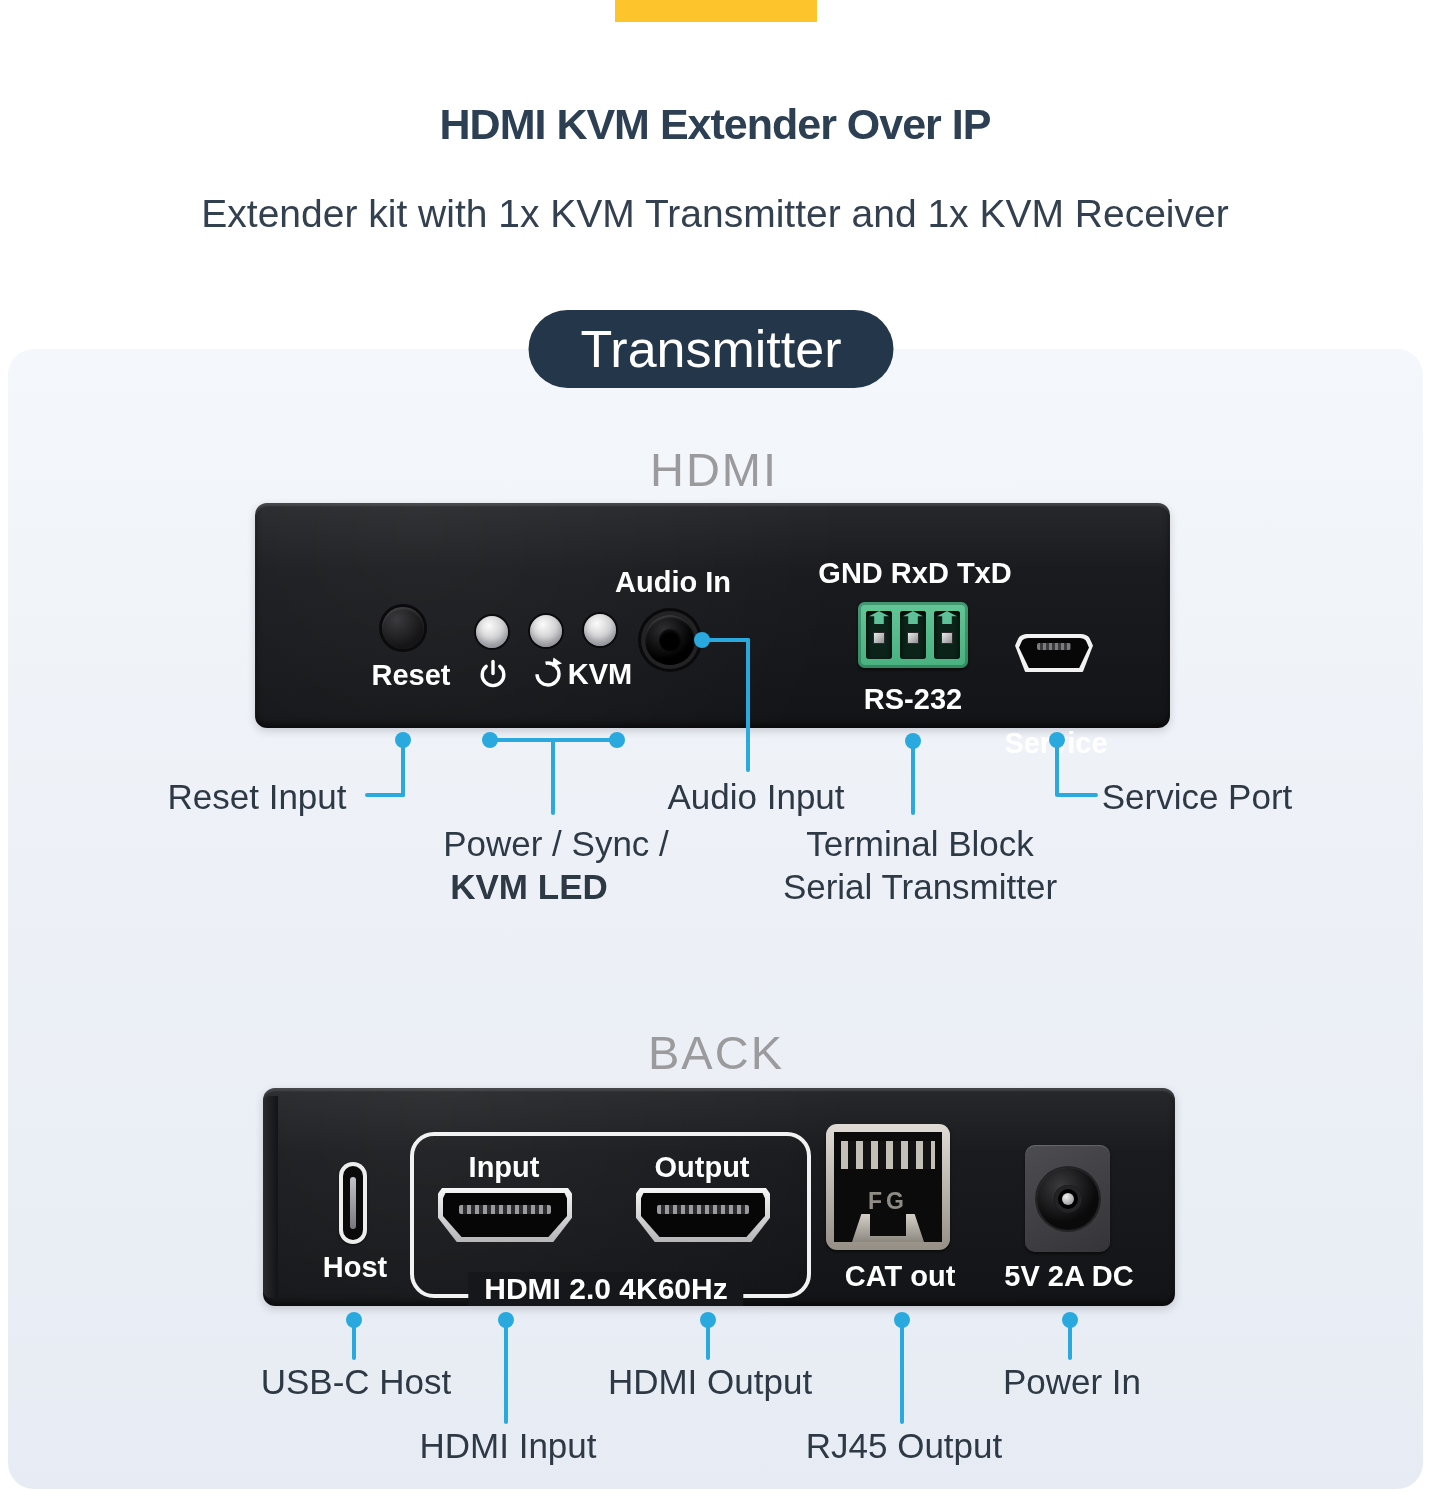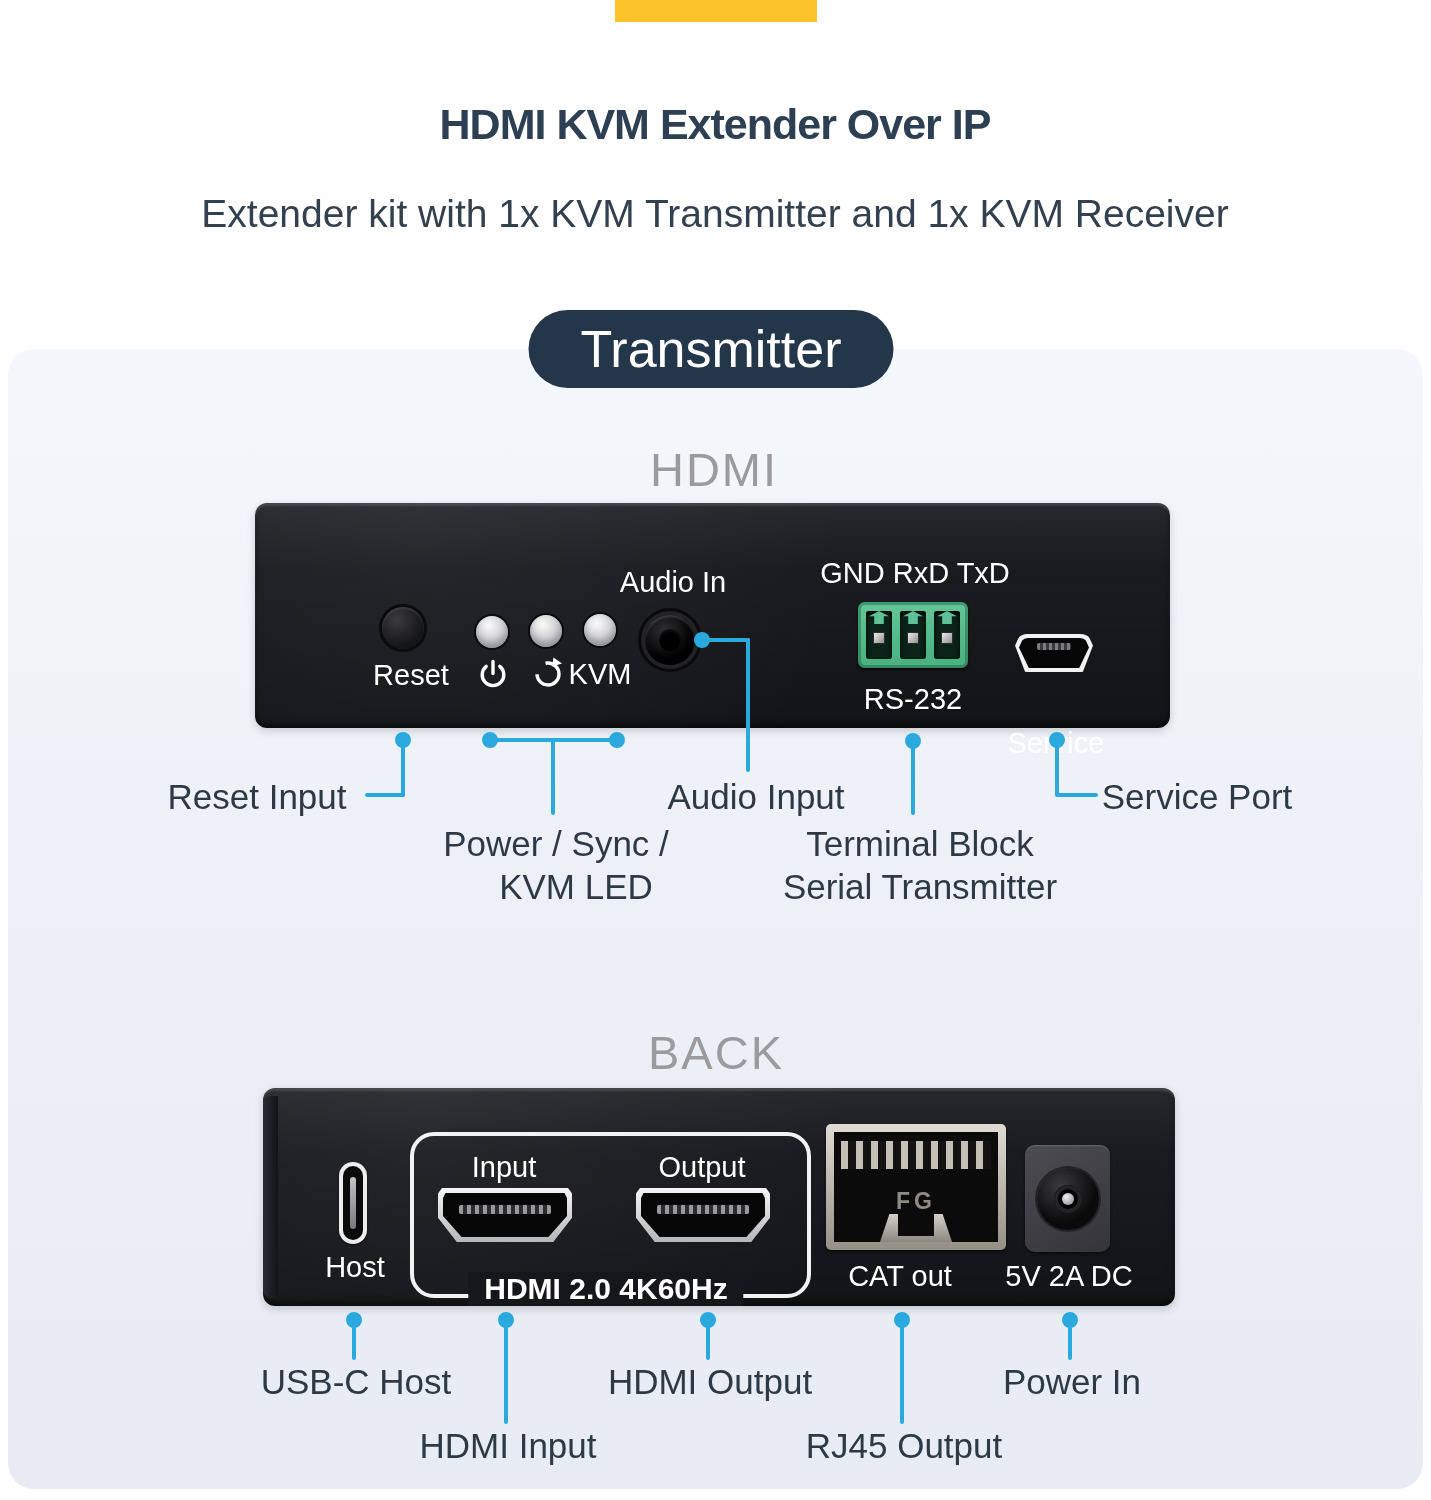--- a/index.html
+++ b/index.html
@@ -35,21 +35,21 @@
       radial-gradient(circle at 18% 8%, rgba(255,255,255,0.05), transparent 55%),
       linear-gradient(180deg,#27282b 0%,#1a1b1e 30%,#131417 100%);
     box-shadow: inset 0 3px 2px rgba(255,255,255,0.13),
                 inset 0 -4px 6px rgba(0,0,0,0.55),
                 0 3px 8px rgba(20,30,40,0.18);}
   .device-front{left:255px;top:503px;width:915px;height:225px;}
   .device-back{left:263px;top:1088px;width:912px;height:218px;}
   .device-back::before{content:"";position:absolute;left:0;top:8px;bottom:8px;width:15px;
     background:linear-gradient(90deg,#2b2c2f,#121316);border-radius:8px 0 0 8px;}
 
-  .panel-label{position:absolute;color:#ffffff;font-weight:normal;font-size:29px;
+  .panel-label{position:absolute;color:#ffffff;font-weight:bold;font-size:29px;
                line-height:34px;text-align:left;white-space:nowrap;transform:translateX(-50%);}
 
   
   .reset-btn{left:127px;top:104px;width:42px;height:42px;border-radius:50%;
     background:radial-gradient(circle at 35% 30%, #3b3b3f, #151517 68%);
     box-shadow:0 0 0 3px #0b0b0d, inset 0 2px 2px rgba(255,255,255,0.10);}
   .led{width:32px;height:32px;border-radius:50%;
     background:radial-gradient(circle at 40% 30%, #fbfbfb, #d4d4d6 45%, #9fa0a4 88%);
     box-shadow:0 0 0 2px rgba(8,8,10,0.85), inset 0 -5px 6px rgba(125,125,135,0.55);}
   .icon-svg{position:absolute;}
@@ -92,21 +92,21 @@
     clip-path:polygon(3% 0,97% 0,100% 10%,100% 55%,86% 100%,14% 100%,0 55%,0 10%);}
   .hdmi::after{content:"";position:absolute;inset:5px;background:#060607;
     clip-path:polygon(2% 0,98% 0,100% 12%,100% 52%,85% 100%,15% 100%,0 52%,0 12%);}
   .hdmi-pins{position:absolute;left:50%;top:17px;transform:translateX(-50%);width:92px;height:9px;
     border-radius:2px;z-index:2;
     background:repeating-linear-gradient(90deg,#9a9a9e 0 4px,#2b2b2d 4px 8px);}
   .spec-label{position:absolute;left:343px;top:184px;transform:translateX(-50%);
     background:#16171a;padding:0 16px;color:#fff;font-weight:bold;font-size:30px;
     line-height:34px;white-space:nowrap;z-index:3;}
 
-  .rj45{left:563px;top:36px;width:180px;height:126px;border-radius:5px;
+  .rj45{left:563px;top:36px;width:124px;height:126px;border-radius:11px;
     background:linear-gradient(180deg,#e0dcd5,#968f86);
     box-shadow:0 2px 3px rgba(0,0,0,0.5);}
   .rj45-inner{position:absolute;inset:8px;background:#0b0b0c;}
   .rj45-teeth{position:absolute;left:7px;right:7px;top:9px;height:28px;
     background:repeating-linear-gradient(90deg,#c4bfb7 0 7px,#131313 7px 15px);}
   .rj45-fg{position:absolute;left:50%;top:56px;transform:translateX(-50%);
     color:#8f8b85;font-weight:bold;font-size:23px;letter-spacing:4px;}
   .rj45-notch{position:absolute;bottom:0;left:50%;transform:translateX(-50%);
     width:72px;height:28px;background:linear-gradient(180deg,#d4cfc7,#8d887f);
     clip-path:polygon(13% 0,87% 0,100% 100%,0 100%);}
@@ -184,21 +184,21 @@
 <div class="abs co-dot" style="left:395px;top:732px;"></div>
 <div class="abs co-v" style="left:401px;top:740px;height:57px;"></div>
 <div class="abs co-h" style="left:365px;top:793px;width:40px;"></div>
 <div class="abs cx co-label" style="left:257px;top:776px;">Reset Input</div>
 
 <div class="abs co-dot" style="left:482px;top:732px;"></div>
 <div class="abs co-dot" style="left:609px;top:732px;"></div>
 <div class="abs co-h" style="left:490px;top:738px;width:127px;"></div>
 <div class="abs co-v" style="left:551px;top:740px;height:75px;"></div>
 <div class="abs cx co-label" style="left:556px;top:823px;">Power / Sync /</div>
-<div class="abs cx co-label" style="left:576px;top:866px;">KVM LED</div>
+<div class="abs cx co-label" style="left:529px;top:866px;font-weight:bold;">KVM LED</div>
 
 <div class="abs co-dot" style="left:694px;top:632px;"></div>
 <div class="abs co-h" style="left:702px;top:638px;width:48px;"></div>
 <div class="abs co-v" style="left:746px;top:638px;height:134px;"></div>
 <div class="abs cx co-label" style="left:756px;top:776px;">Audio Input</div>
 
 <div class="abs co-dot" style="left:905px;top:733px;"></div>
 <div class="abs co-v" style="left:911px;top:741px;height:74px;"></div>
 <div class="abs cx co-label" style="left:920px;top:823px;">Terminal Block</div>
 <div class="abs cx co-label" style="left:920px;top:866px;">Serial Transmitter</div>

